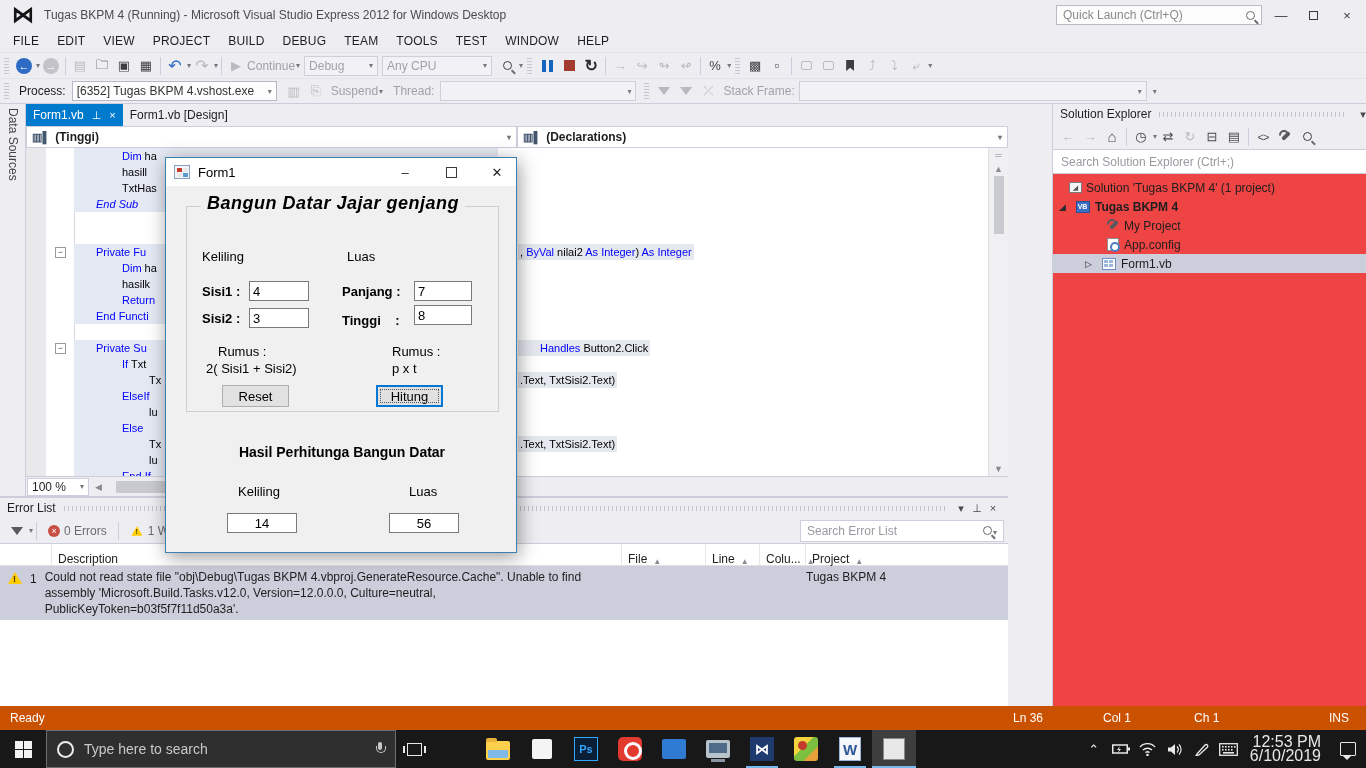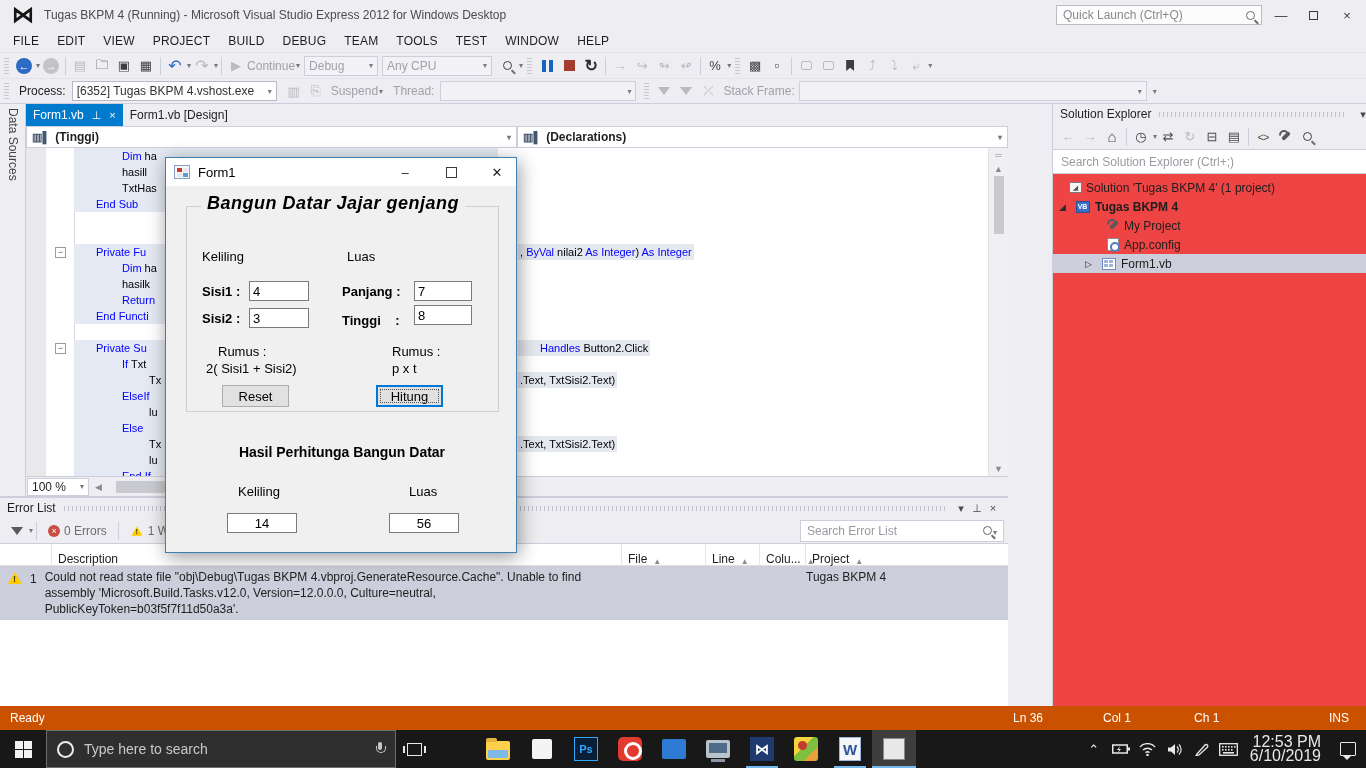--- a/index.html
+++ b/index.html
@@ -331,21 +331,21 @@
   <div class="code-row hl" style="top: 0px;">
         <span class="ct" style="left: 48px;"><span class="kw">Dim</span><span class="tx"> ha</span></span>
       </div>
       <div class="code-row hl" style="top: 16px;">
         <span class="ct" style="left: 48px;"><span class="tx">hasill</span></span>
       </div>
       <div class="code-row hl" style="top: 32px;">
         <span class="ct" style="left: 48px;"><span class="tx">TxtHas</span></span>
       </div>
       <div class="code-row hl" style="top: 48px;">
-        <span class="ct" style="left: 22px;"><span class="kw">End Sub</span></span>
+        <span class="ct" style="left: 22px; font-style: italic;"><span class="kw">End Sub</span></span>
       </div>
       <div class="code-row hl" style="top: 96px;">
         <span class="colbox">−</span>
         <span class="ct" style="left: 22px;"><span class="kw">Private Fu</span></span>
       </div>
       <div class="code-row hl" style="top: 112px;">
         <span class="ct" style="left: 48px;"><span class="kw">Dim</span><span class="tx"> ha</span></span>
       </div>
       <div class="code-row hl" style="top: 128px;">
         <span class="ct" style="left: 48px;"><span class="tx">hasilk</span></span>

